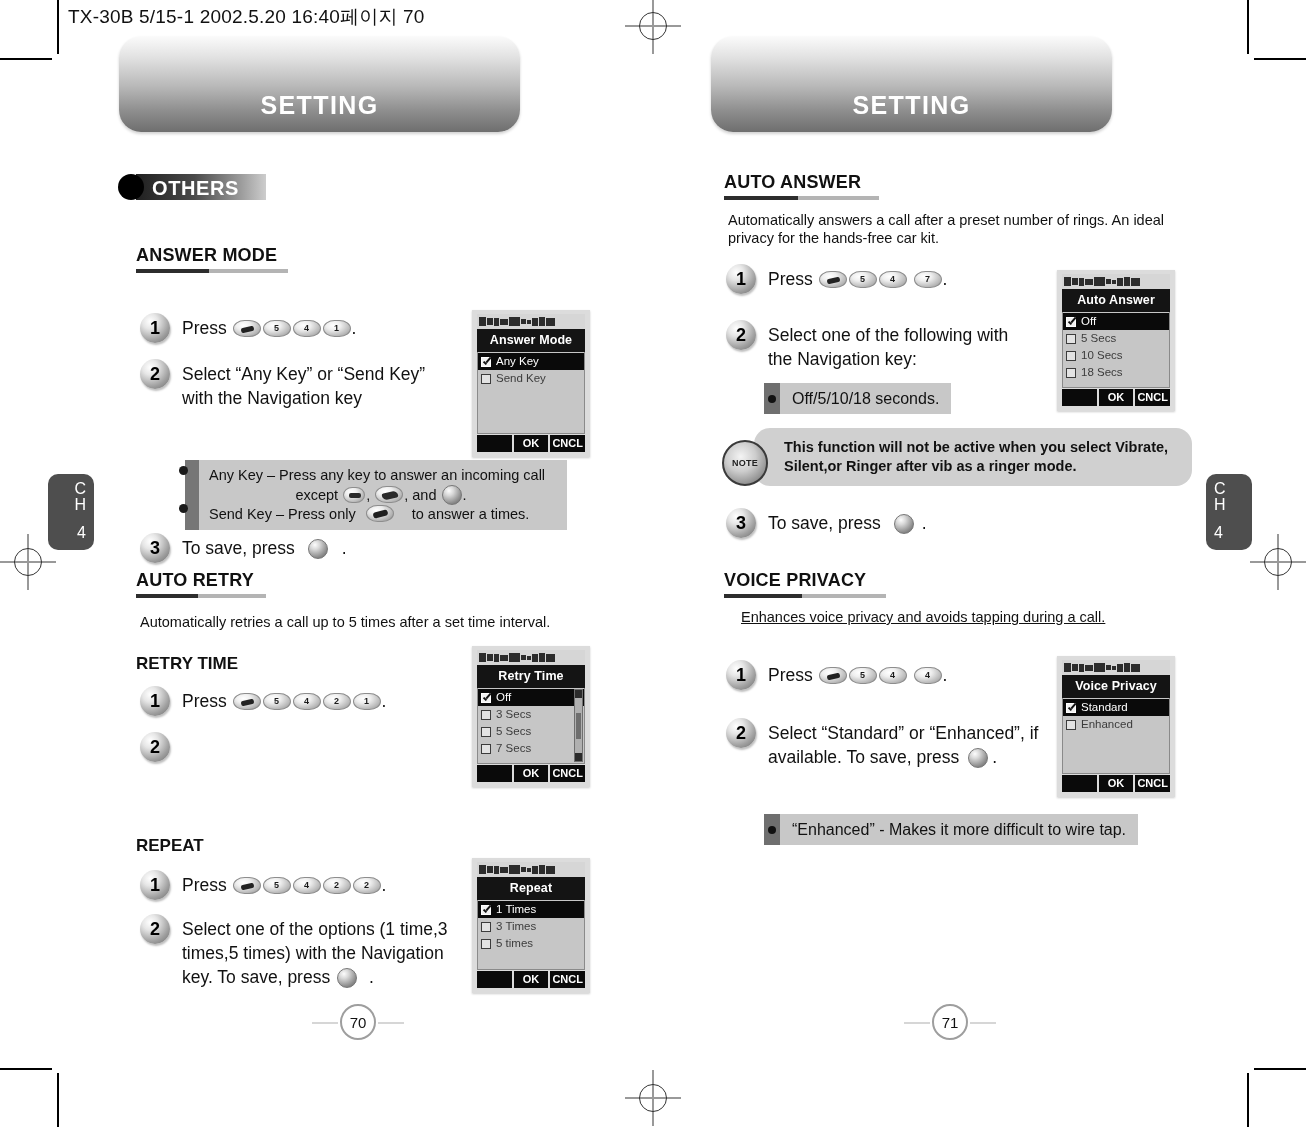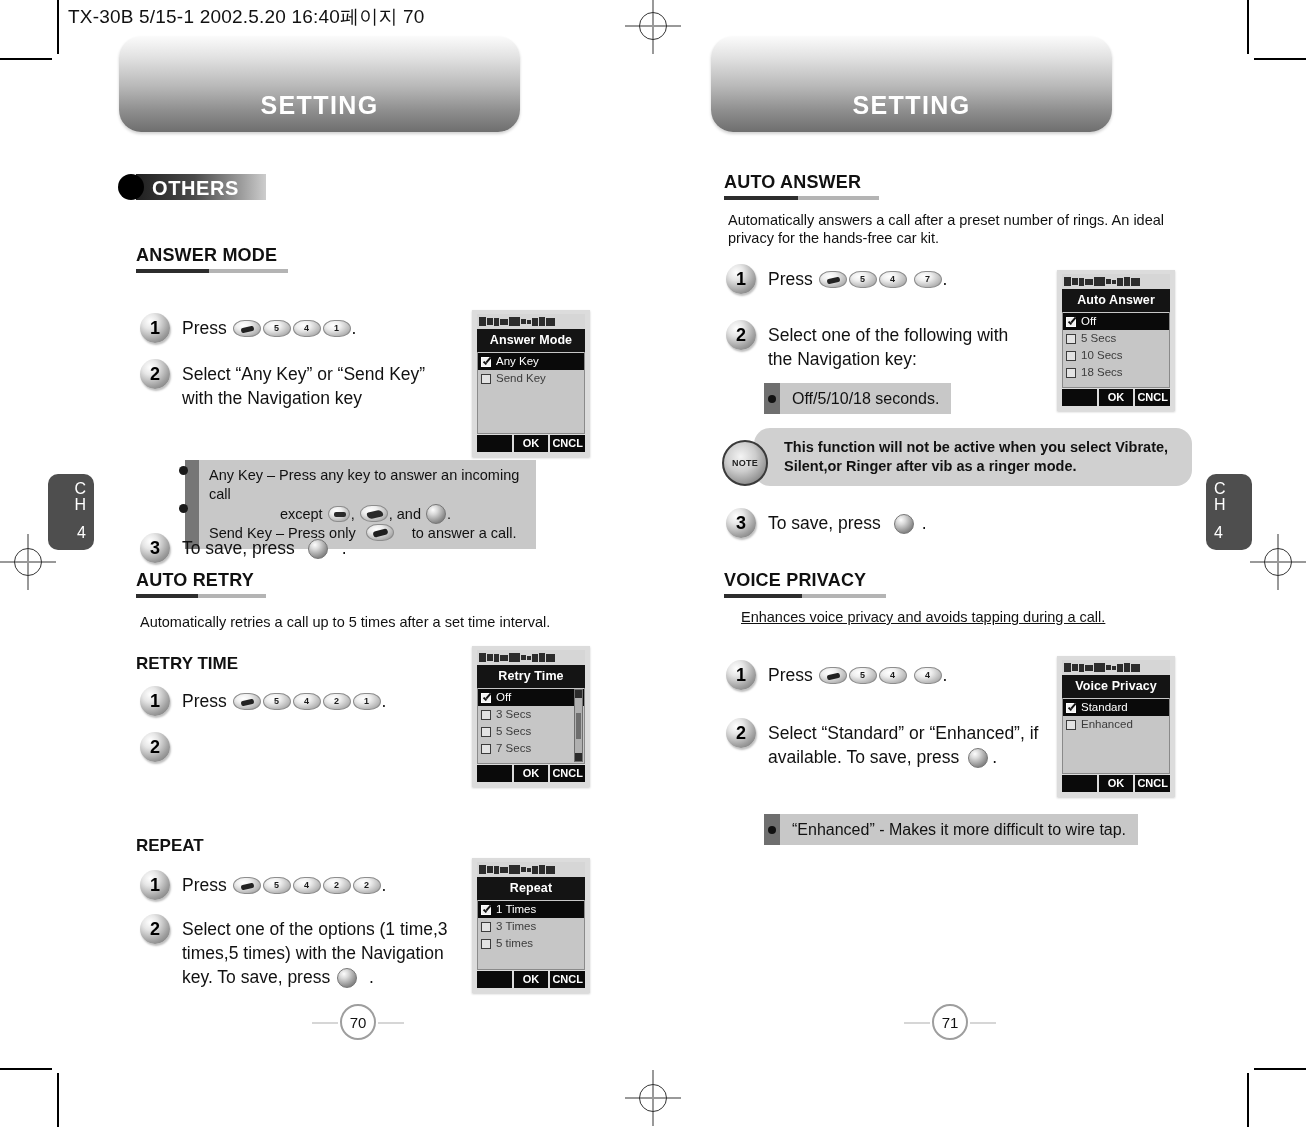--- a/index.html
+++ b/index.html
@@ -298,37 +298,37 @@
         <span>Send Key</span>
       </div>
     </div>
     <div class="softbar">
       <span class="sk"></span>
       <span class="sk">OK</span>
       <span class="sk">CNCL</span>
     </div>
   </div>
 
-  <div class="callout" style="left:125px;top:460px;width:351px;">
+  <div class="callout" style="left:125px;top:460px;width:382px;">
     <div class="edge"></div>
     <div class="body" style="width:396px;position:relative;">
       <div style="position:absolute;left:-20px;top:6px;width:9px;height:9px;border-radius:50%;background:#1a1a1a;"></div>
       <div style="position:absolute;left:-20px;top:44px;width:9px;height:9px;border-radius:50%;background:#1a1a1a;"></div>
       <p>
         <span>Any Key – Press any key to answer an incoming call</span>
       </p>
       <p style="text-align:center;">
         <span>except</span>
         <span class="key pwr"></span><span>,</span>
         <span class="key end"></span><span>, and</span>
         <span class="key ok"></span><span>.</span>
       </p>
       <p>
         <span>Send Key – Press only</span>
-        <span class="key send" style="margin:0 18px 0 6px;"></span><span>to answer a call.</span>
+        <span class="key send" style="margin:0 18px 0 6px;"></span><span>to answer a times.</span>
       </p>
     </div>
   </div>
 
   <div class="step" style="left:80px;top:533px;width:330px;">
     <div class="step-badge">3</div>
     <div class="step-txt">
       <span>To save, press</span>
       <span class="key ok" style="margin:0 14px 0 8px;"></span><span>.</span>
     </div>

